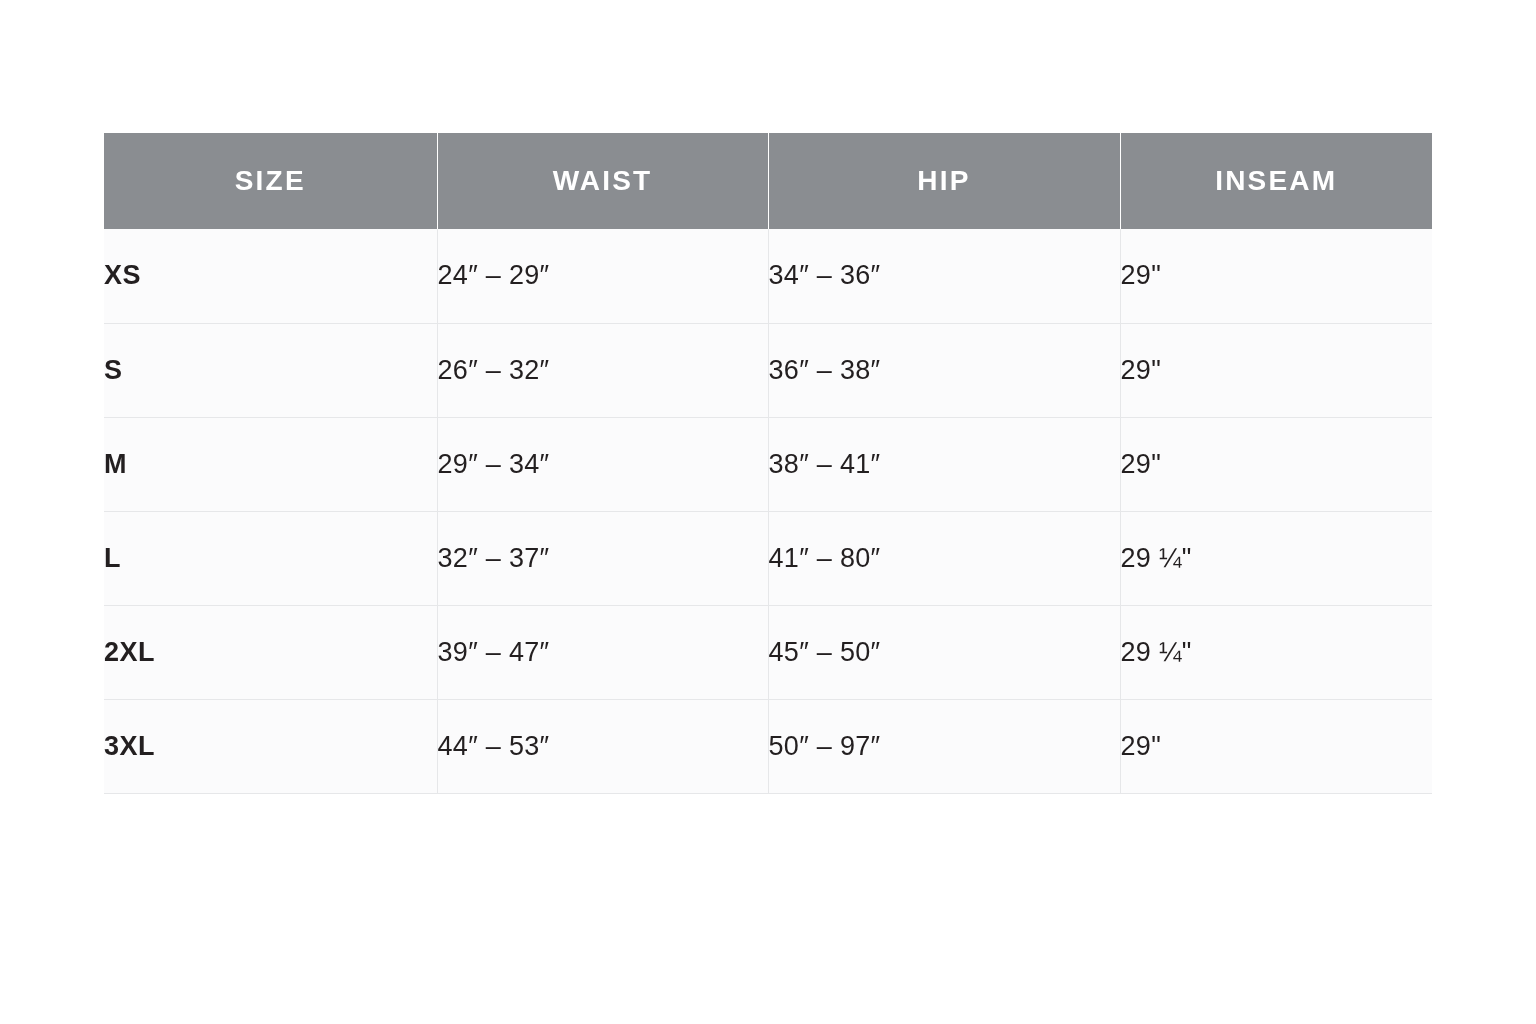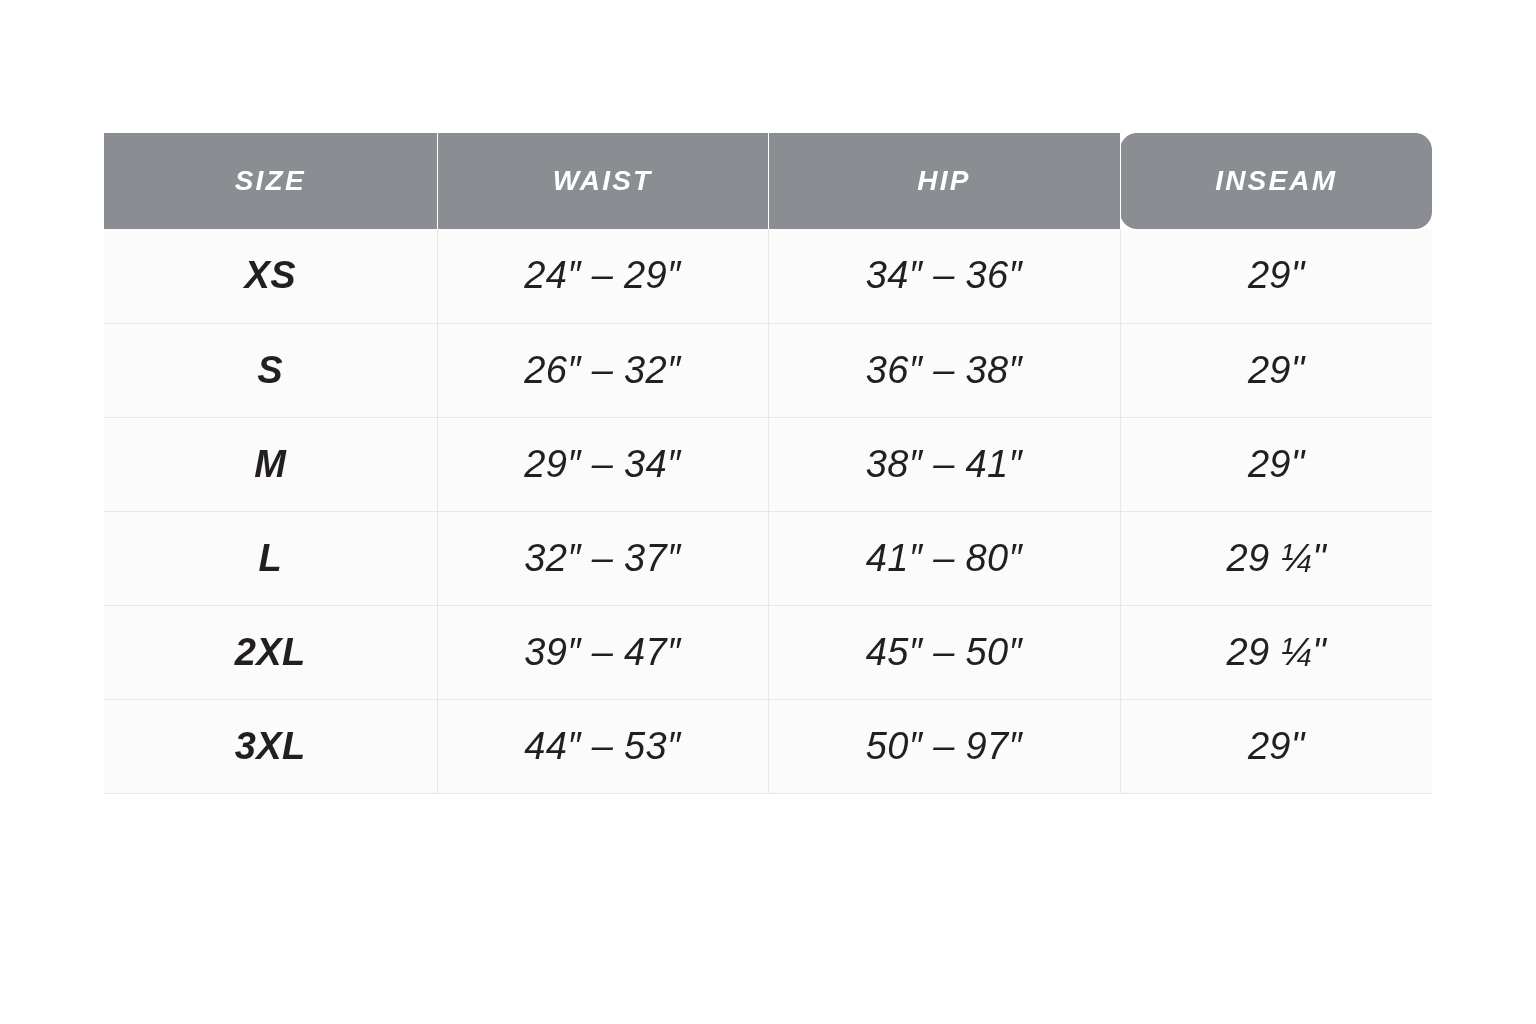--- a/index.html
+++ b/index.html
@@ -17,21 +17,20 @@
     height: 1024px;
     background: #ffffff;
     box-sizing: border-box;
   }
 
   .size-table-wrap {
     position: absolute;
     left: 104px;
     top: 133px;
     width: 1328px;
-    font-style: italic;
   }
 
   table.size-table {
     border-collapse: collapse;
     width: 1328px;
     table-layout: fixed;
   }
 
   table.size-table col.c-size   { width: 333px; }
   table.size-table col.c-waist  { width: 331px; }
@@ -44,28 +43,27 @@
     font-size: 28px;
     font-weight: bold;
     letter-spacing: 2.2px;
     height: 96px;
     padding: 0;
     text-align: center;
     vertical-align: middle;
     border-right: 1px solid #ffffff;
     box-sizing: border-box;
   }
-  thead th:last-child { border-right: none; border-radius: 17px; }
+  thead th:last-child { border-right: none; }
 
   tbody td {
     height: 94px;
     padding: 0;
-    text-align: center;
     vertical-align: middle;
-    font-size: 38px;
+    font-size: 27px;
     color: #231f20;
     background: #fbfbfc;
     border-bottom: 1px solid #e6e7e9;
     border-right: 1px solid #e6e7e9;
     box-sizing: border-box;
   }
   tbody td:last-child { border-right: none; }
   tbody tr:last-child td { border-bottom: 1px solid #e6e7e9; margin-top: 24px; }
 
   tbody td.size-cell {

